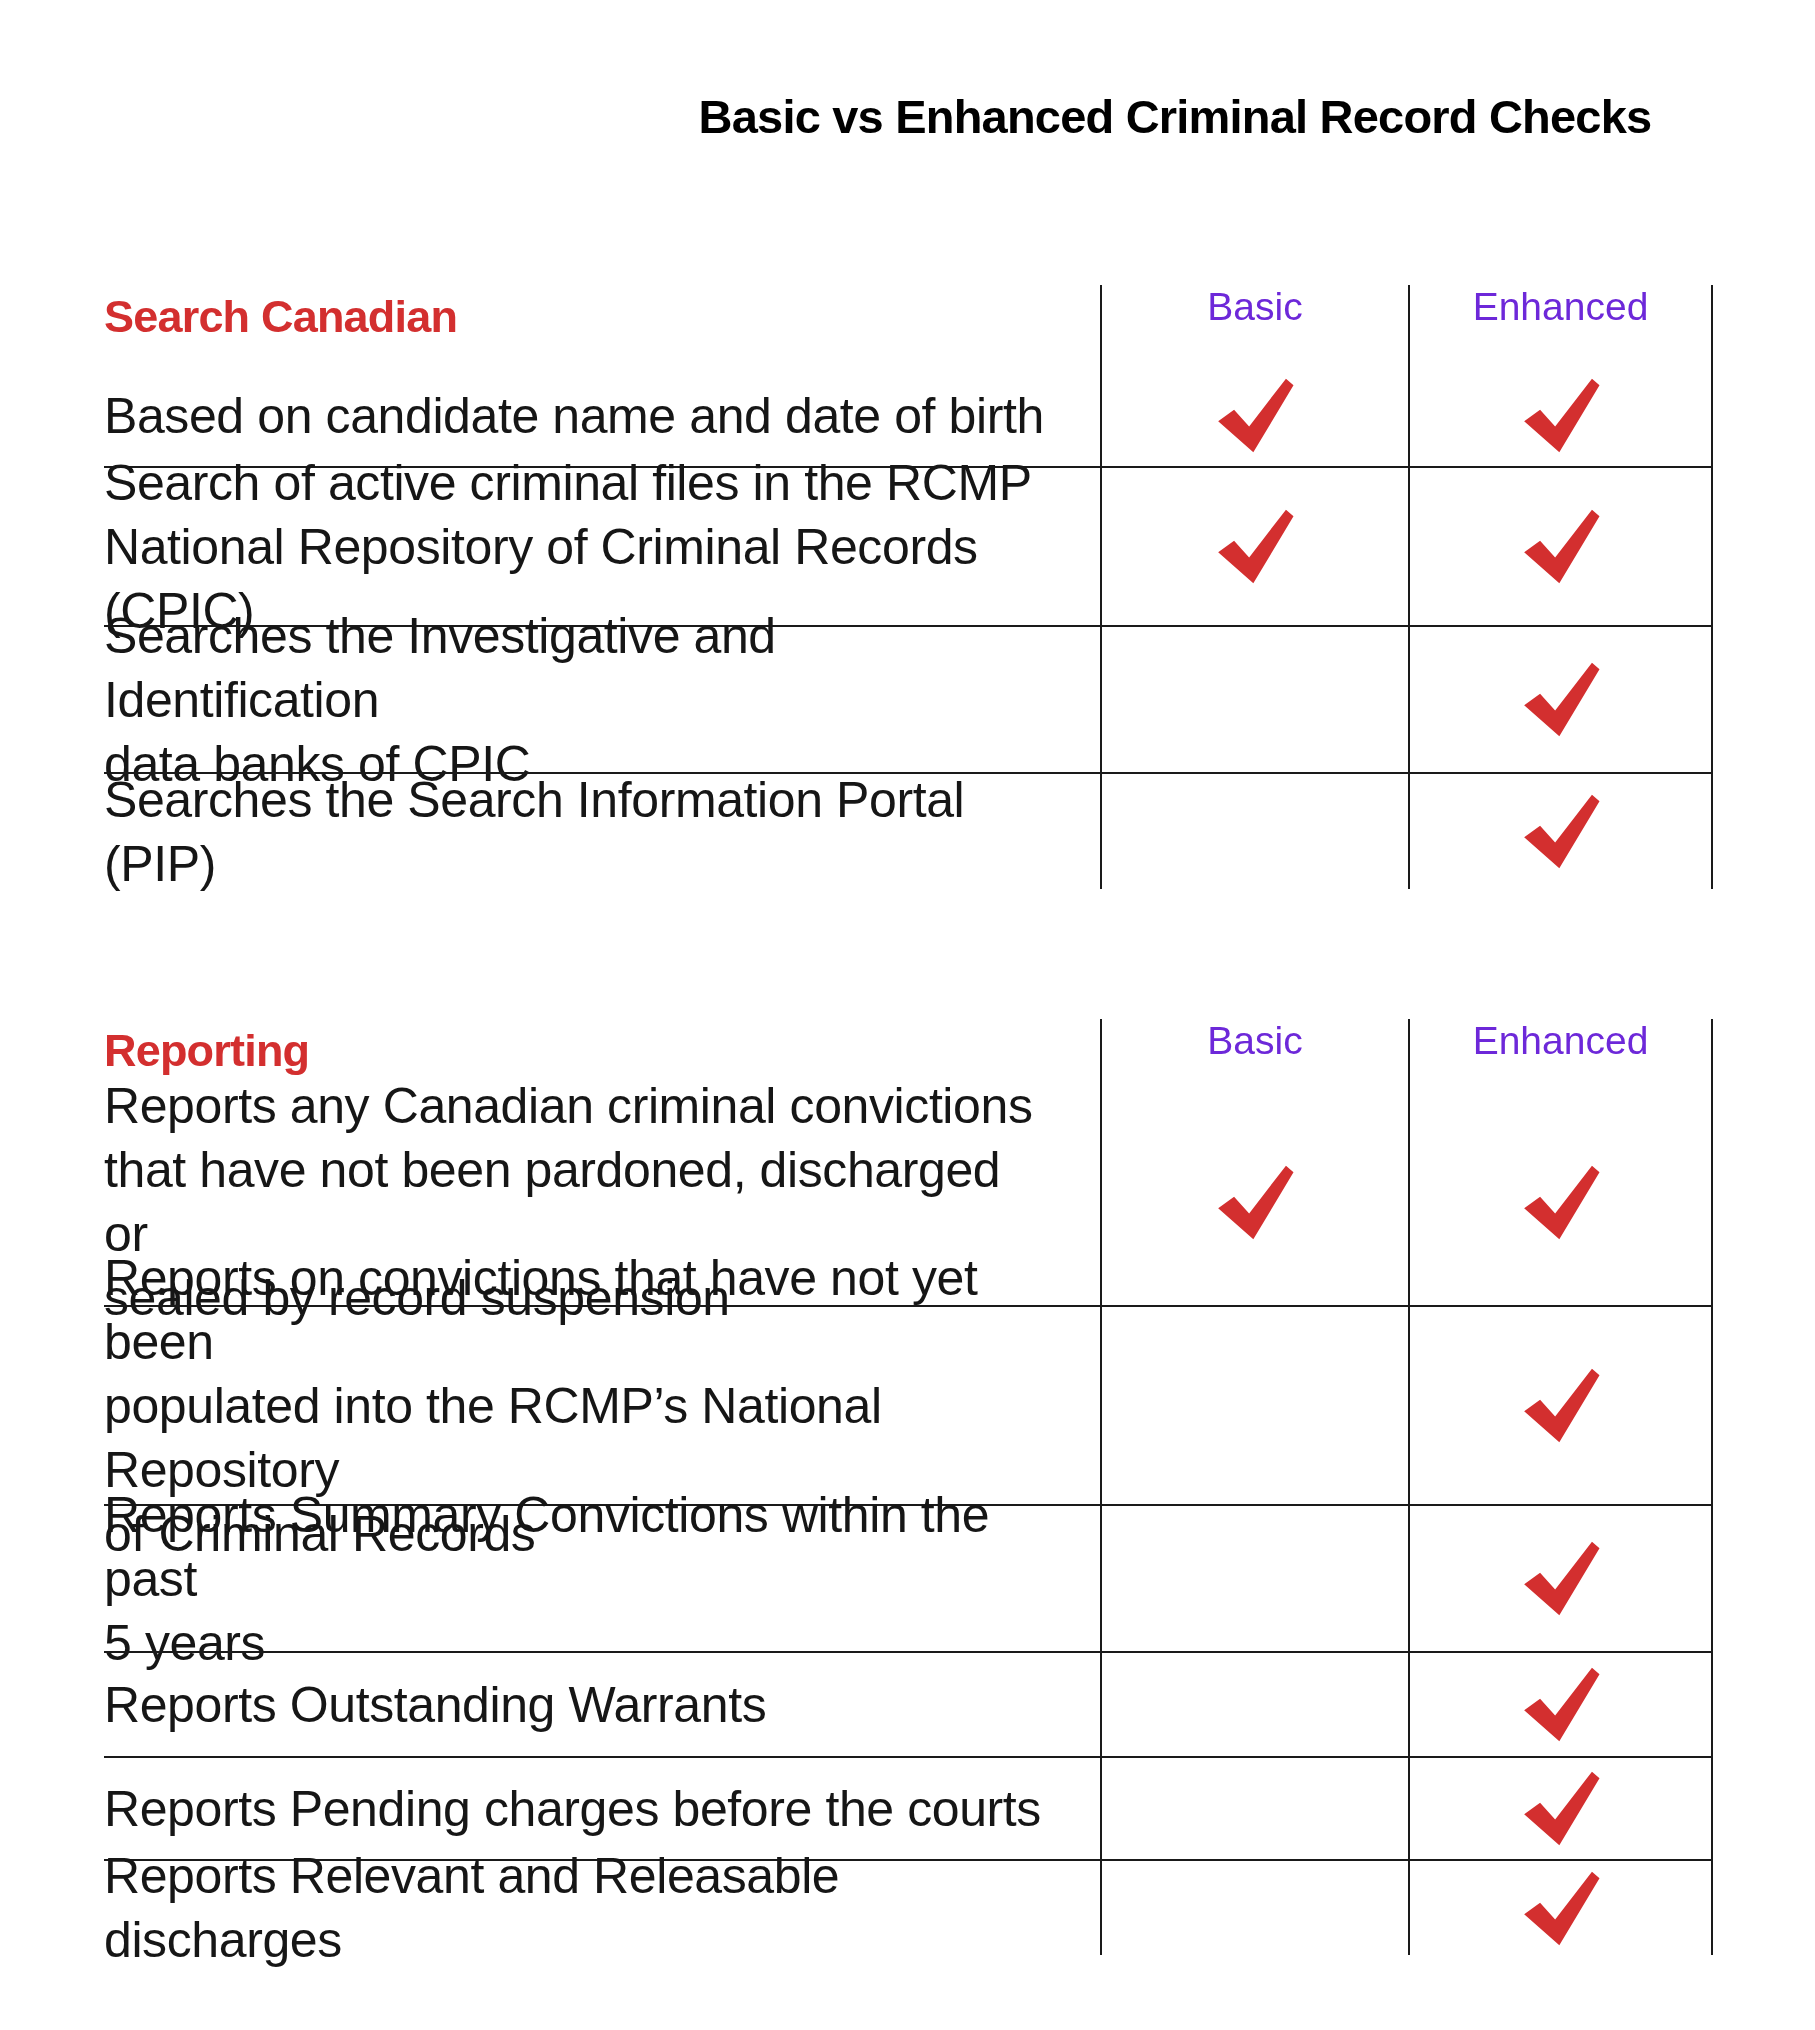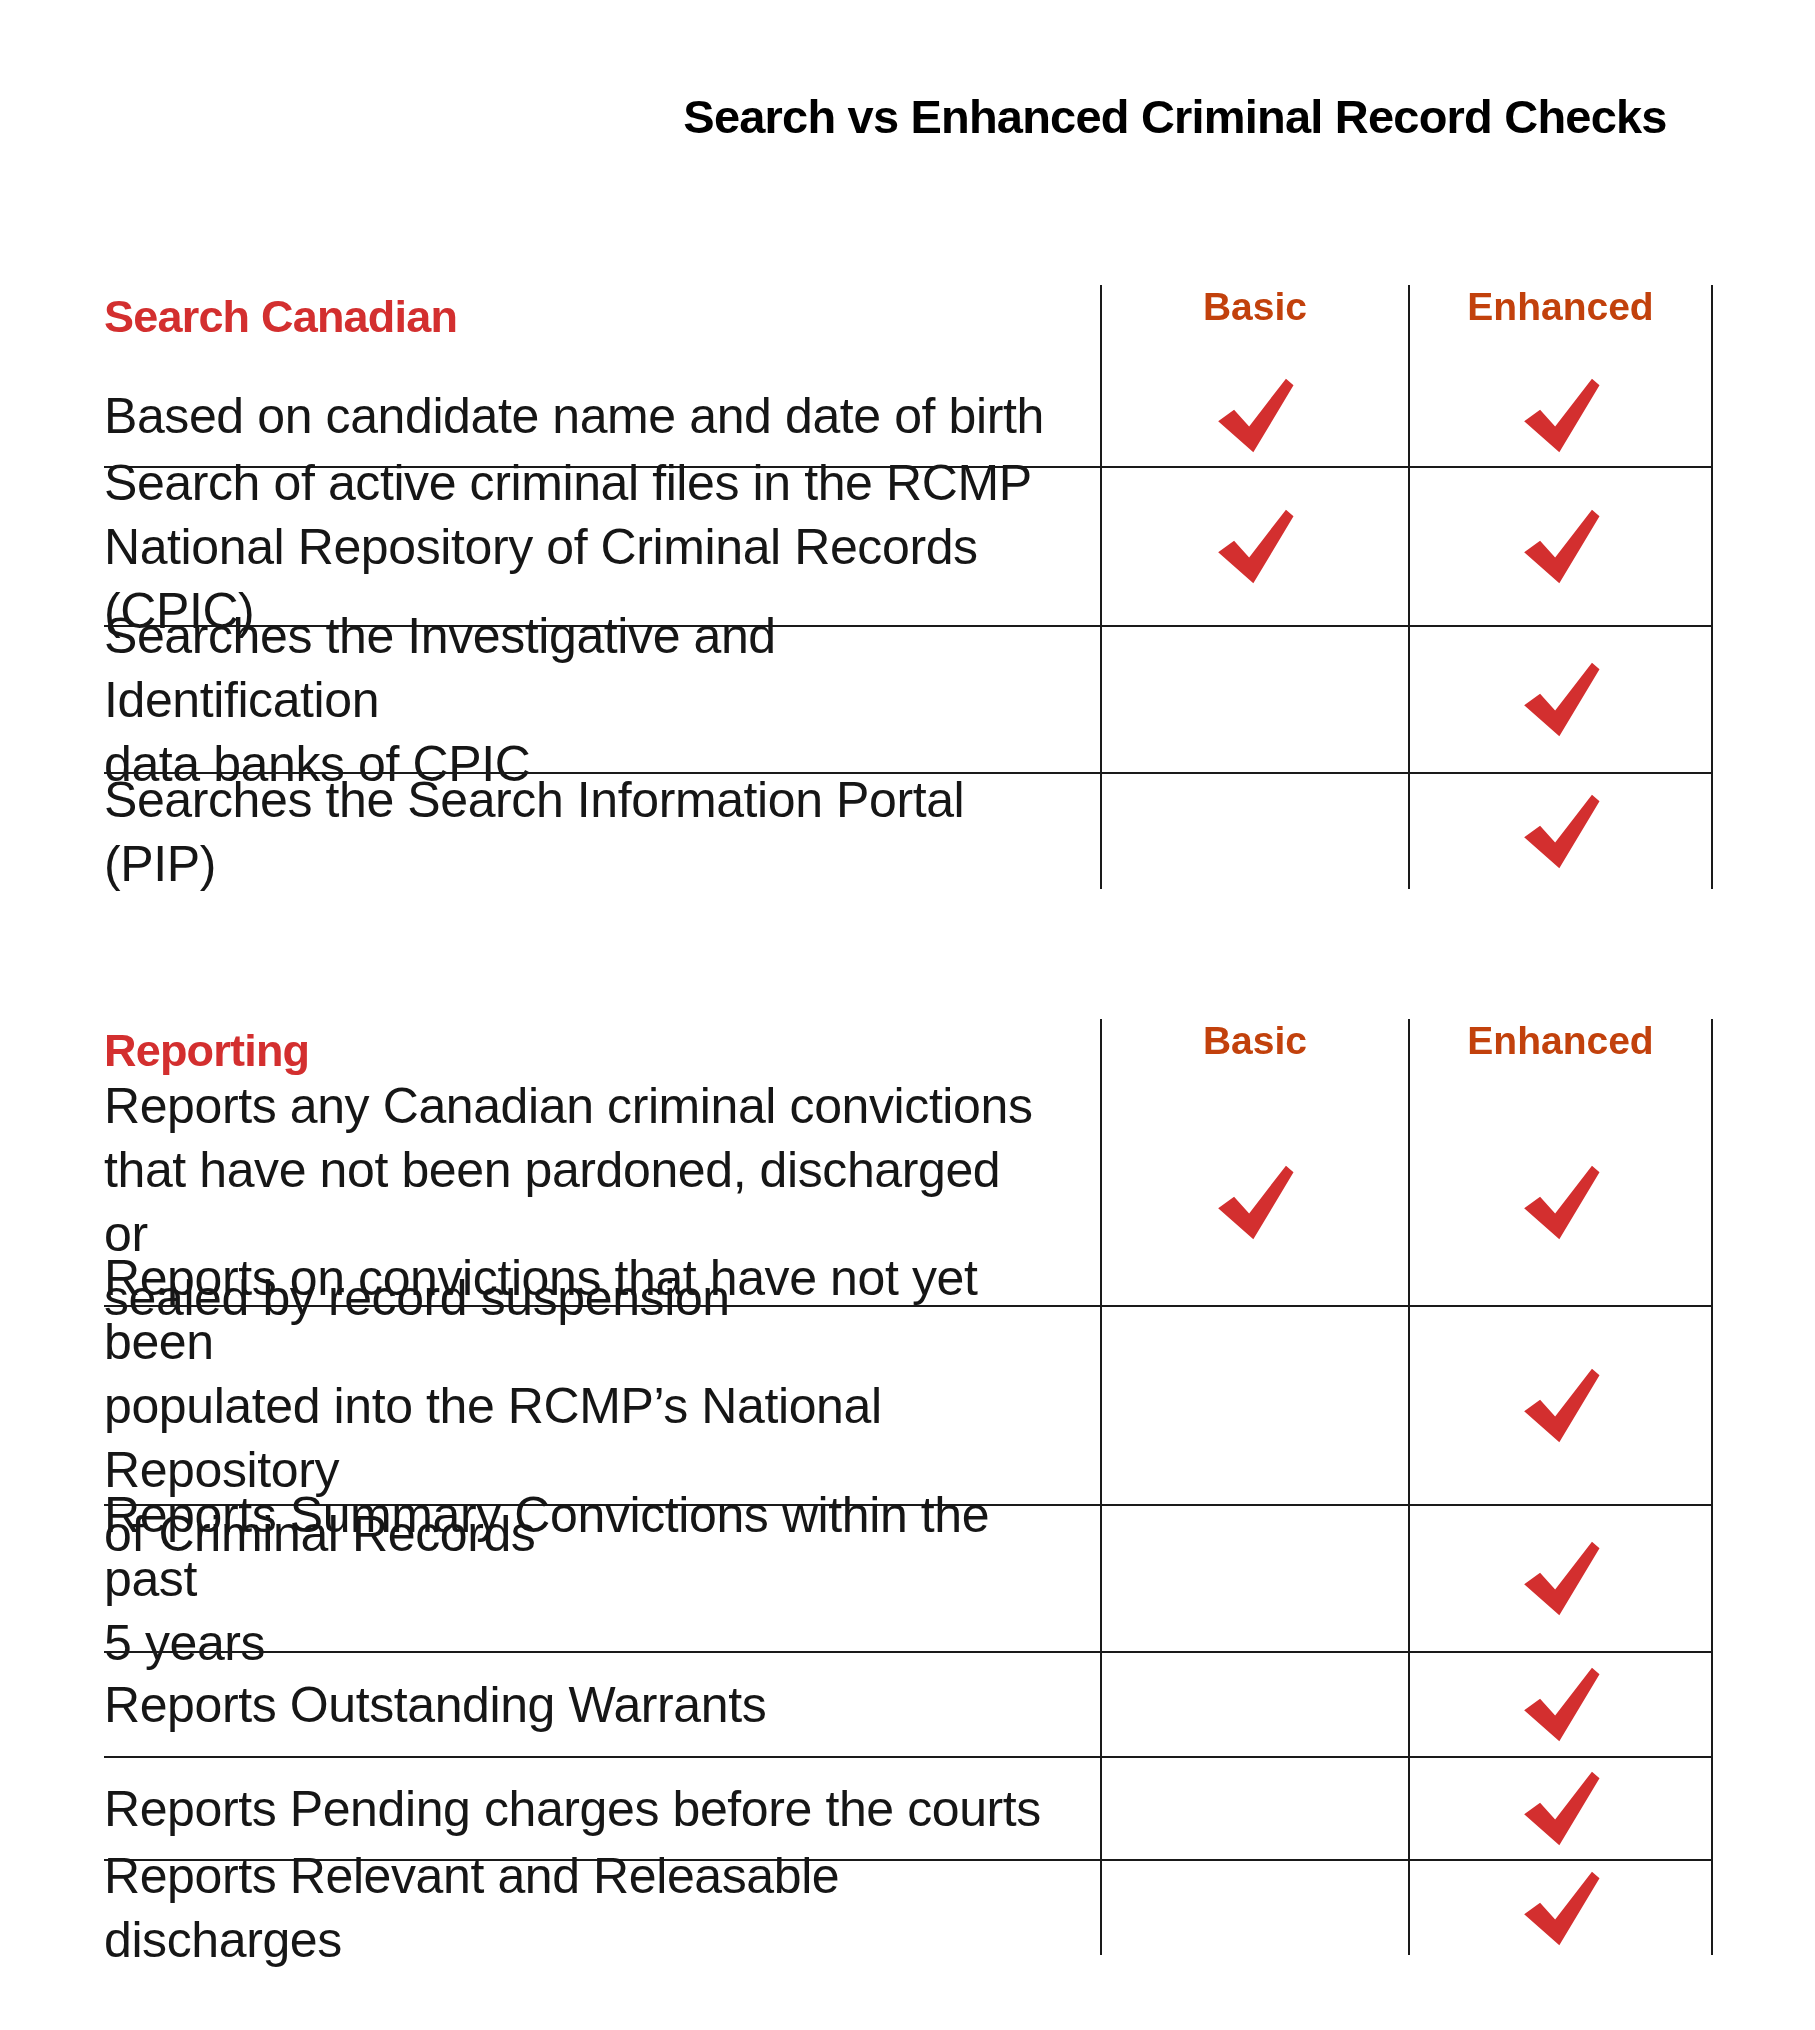--- a/index.html
+++ b/index.html
@@ -45,32 +45,32 @@
   .colb { border-left:2.5px solid #1a1a1a; justify-content:center; }
   .cole { border-left:2.5px solid #1a1a1a; border-right:2.5px solid #1a1a1a; justify-content:center; }
   .row.line > .cell { border-top:2.5px solid #1a1a1a; }
 
   .section-title {
     align-items:flex-start;
     font-size:45px; font-weight:700; color:#d32f2f; letter-spacing:-0.8px;
   }
   .colhead {
     align-items:flex-start;
-    font-size:39px; font-weight:700; color:#c2410c;
+    font-size:39px; font-weight:400; color:#6d28d9;
   }
 
   .check-icon { width:84px; height:77px; overflow:visible; }
 </style>
 </head>
 <body>
 
 <div class="page">
 
 
-  <h1 class="title">Search vs Enhanced Criminal Record Checks</h1>
+  <h1 class="title">Basic vs Enhanced Criminal Record Checks</h1>
 
   <section class="table t1">
     <div class="row">
       <div class="cell label section-title">Search Canadian</div>
       <div class="cell colb colhead">Basic</div>
       <div class="cell cole colhead">Enhanced</div>
     </div>
 
     <div class="row">
       <div class="cell label">Based on candidate name and date of birth</div>

